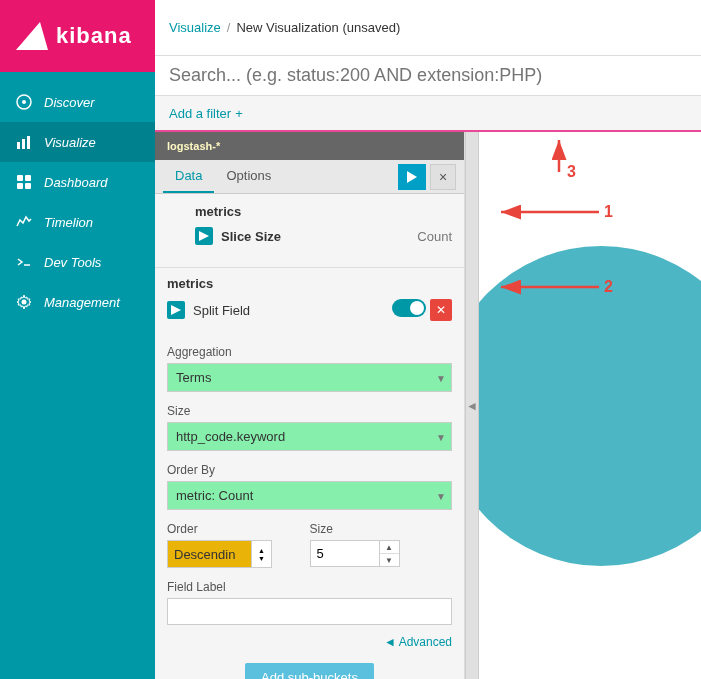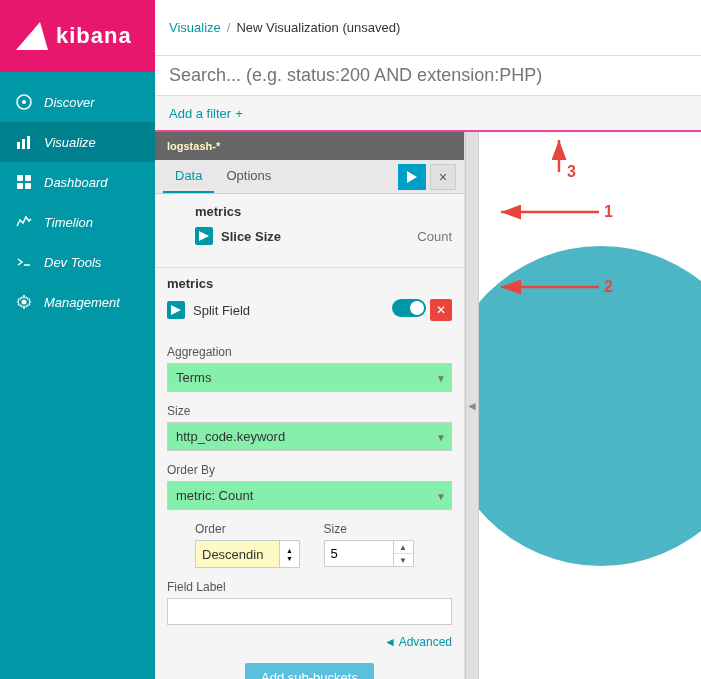--- a/index.html
+++ b/index.html
@@ -290,29 +290,28 @@
       top: 50%;
       transform: translateY(-50%);
       pointer-events: none;
       color: #777;
       font-size: 10px;
     }
 
     .order-size-row {
       display: flex;
       padding: 6px 12px;
-      margin-left: 28px;
     }
     .order-group { flex: 1; }
     .size-group { flex: 1; }
     .order-select {
       width: 85px;
       padding: 5px 6px;
       border: 1px solid #ccc;
-      background: #fef9c3;
+      background: #eab308;
       font-size: 13px;
       color: #333;
       appearance: none;
       cursor: pointer;
       outline: none;
     }
     .order-arrow-btn {
       border: 1px solid #ccc;
       background: white;
       width: 20px;

